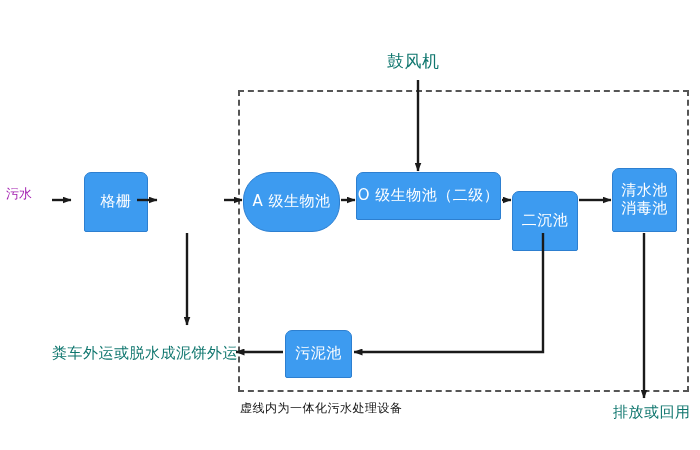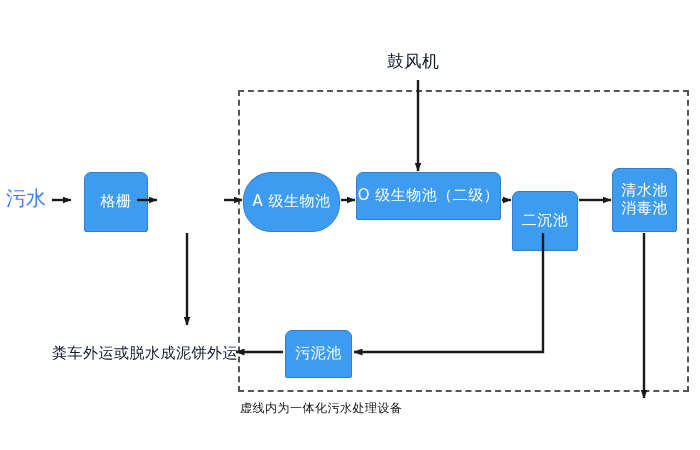--- a/index.html
+++ b/index.html
@@ -31,28 +31,28 @@
     line-height: 1.18;
     font-size: 15px;
     letter-spacing: 0.5px;
     text-align: center;
     white-space: nowrap;
   }
   .node .l2 { display: block; }
   .plain-label {
     position: absolute;
     white-space: nowrap;
-    font-size: 20px;
-    color: #3b82f6;
+    font-size: 13px;
+    color: #a21caf;
   }
   .blue-label {
     position: absolute;
     white-space: nowrap;
     font-size: 15px;
-    color: #0f172a;
+    color: #0f766e;
     letter-spacing: 0.5px;
   }
   .caption {
     position: absolute;
     white-space: nowrap;
     font-size: 12px;
     color: #111111;
     letter-spacing: 0.5px;
   }
   .dashed-box {
@@ -102,20 +102,21 @@
     <span class="l1">清水池</span>
     <span class="l2">消毒池</span>
   </div>
 
   <div class="node" style="left:285px; top:330px; width:67px; height:48px;">
     <span class="l1">污泥池</span>
   </div>
 
   <div class="blue-label" style="left:52px; top:344px;">粪车外运或脱水成泥饼外运</div>
 
+  <div class="blue-label" style="left:613px; top:403px;">排放或回用</div>
 
   <div class="caption" style="left:240px; top:400px;">虚线内为一体化污水处理设备</div>
 
   <svg class="overlay" viewBox="0 0 700 450">
     <defs>
       <marker id="arrowhead" markerWidth="9" markerHeight="7" refX="8.5" refY="3.5" orient="auto" markerUnits="userSpaceOnUse">
         <polygon points="0 0, 9 3.5, 0 7" fill="#1a1a1a"></polygon>
       </marker>
     </defs>
 

